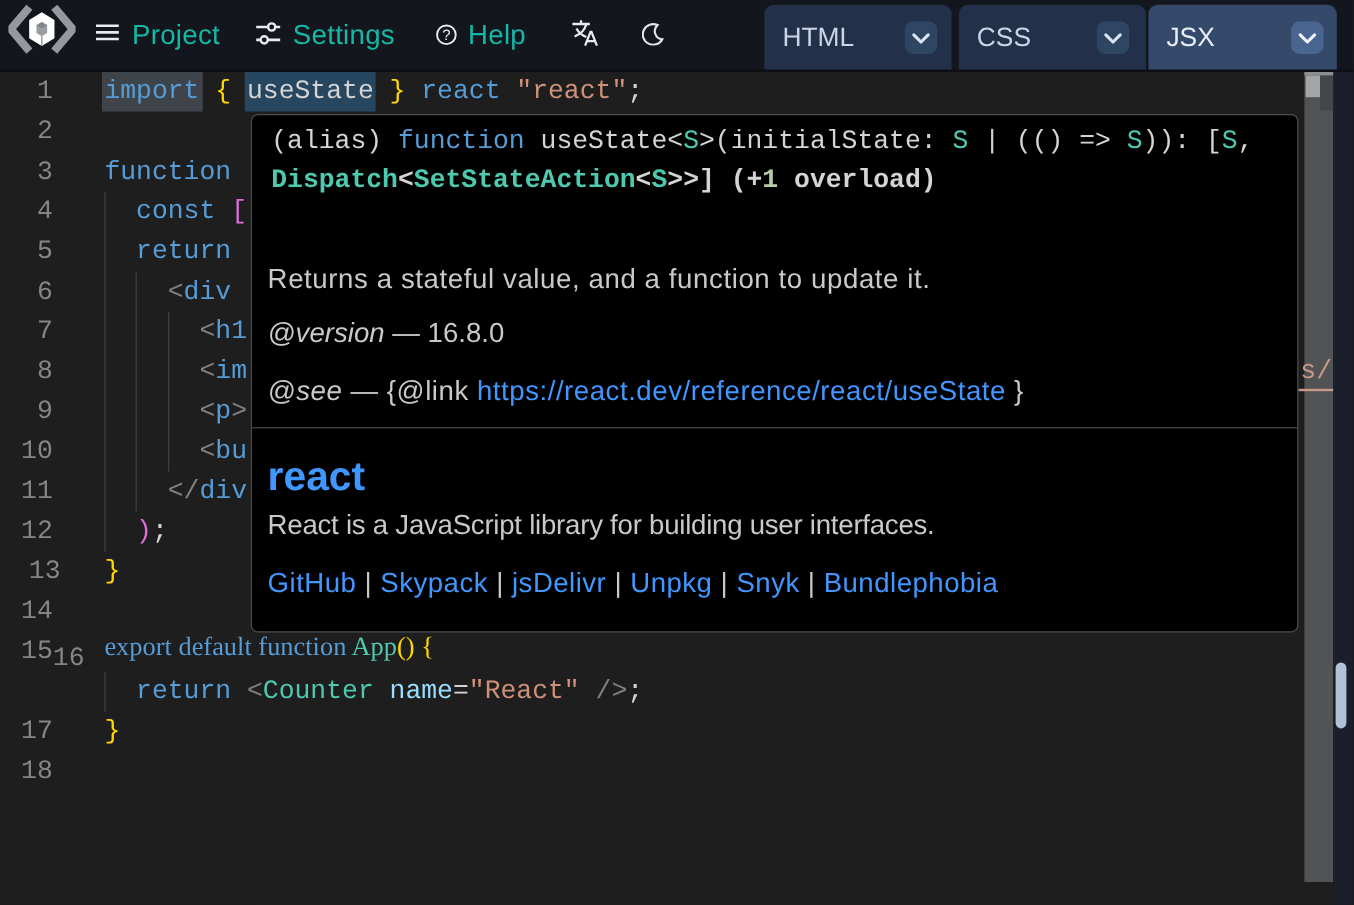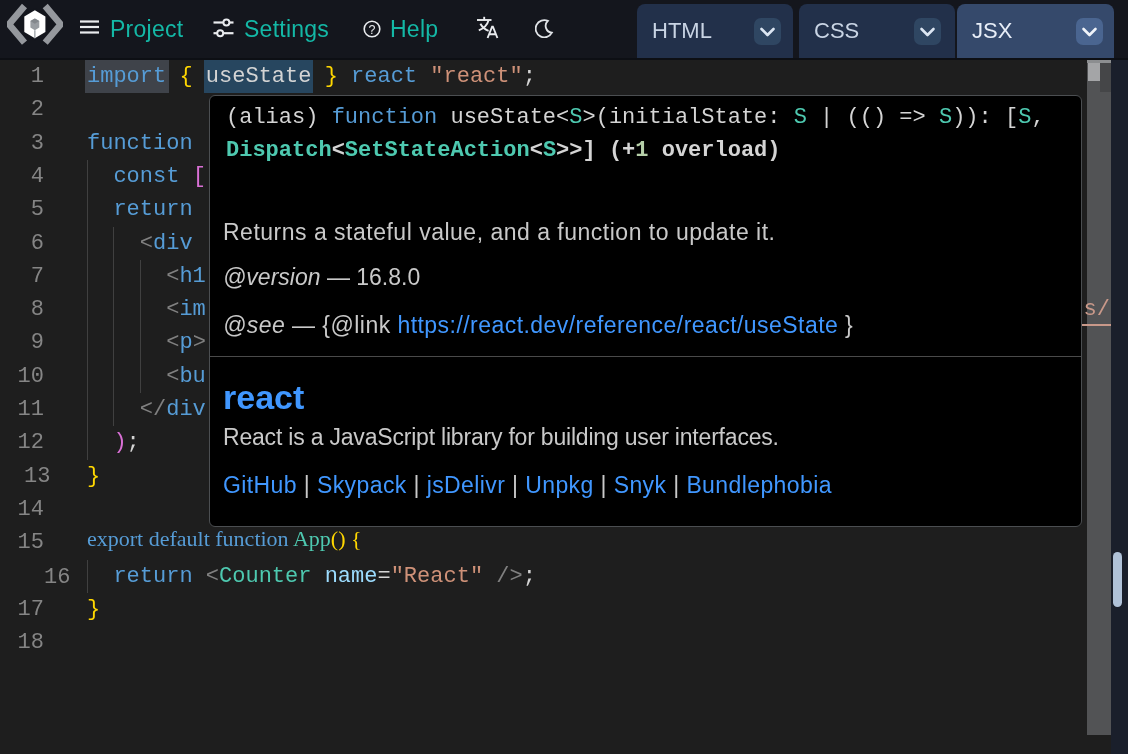--- a/index.html
+++ b/index.html
@@ -131,21 +131,21 @@
   <div class="lnum" style="top:226.5px;">6</div>
   <div class="lnum" style="top:259.8px;">7</div>
   <div class="lnum" style="top:293.1px;">8</div>
   <div class="lnum" style="top:326.4px;">9</div>
   <div class="lnum" style="top:359.7px;">10</div>
   <div class="lnum" style="top:393px;">11</div>
   <div class="lnum" style="top:426.3px;">12</div>
   <div class="lnum" style="top:459.6px;padding-left:24px;">13</div>
   <div class="lnum" style="top:492.9px;">14</div>
   <div class="lnum" style="top:526.2px;">15</div>
-  <div class="lnum" style="top:561px;padding-left:44px;">16</div>
+  <div class="lnum" style="top:532px;padding-left:44px;">16</div>
   <div class="lnum" style="top:592.8px;">17</div>
   <div class="lnum" style="top:626.1px;">18</div>
 
   <div class="cl" style="top:60px;"><span class="kw">import</span><span class="id"> </span><span class="b1">{</span><span class="id"> useState </span><span class="b1">}</span><span class="id"> </span><span class="kw">react</span><span class="id"> </span><span class="st">"react"</span><span class="id">;</span></div>
   <div class="cl" style="top:126.6px;"><span class="kw">function</span><span class="id"> </span></div>
   <div class="cl" style="top:159.9px;"><span class="id">  </span><span class="kw">const</span><span class="id"> </span><span class="b2">[</span></div>
   <div class="cl" style="top:193.2px;"><span class="id">  </span><span class="kw">return</span><span class="id"> </span></div>
   <div class="cl" style="top:226.5px;"><span class="id">    </span><span class="jd">&lt;</span><span class="kw">div</span><span class="id"> </span></div>
   <div class="cl" style="top:259.8px;"><span class="id">      </span><span class="jd">&lt;</span><span class="kw">h1</span></div>
   <div class="cl" style="top:293.1px;"><span class="id">      </span><span class="jd">&lt;</span><span class="kw">im</span></div>

